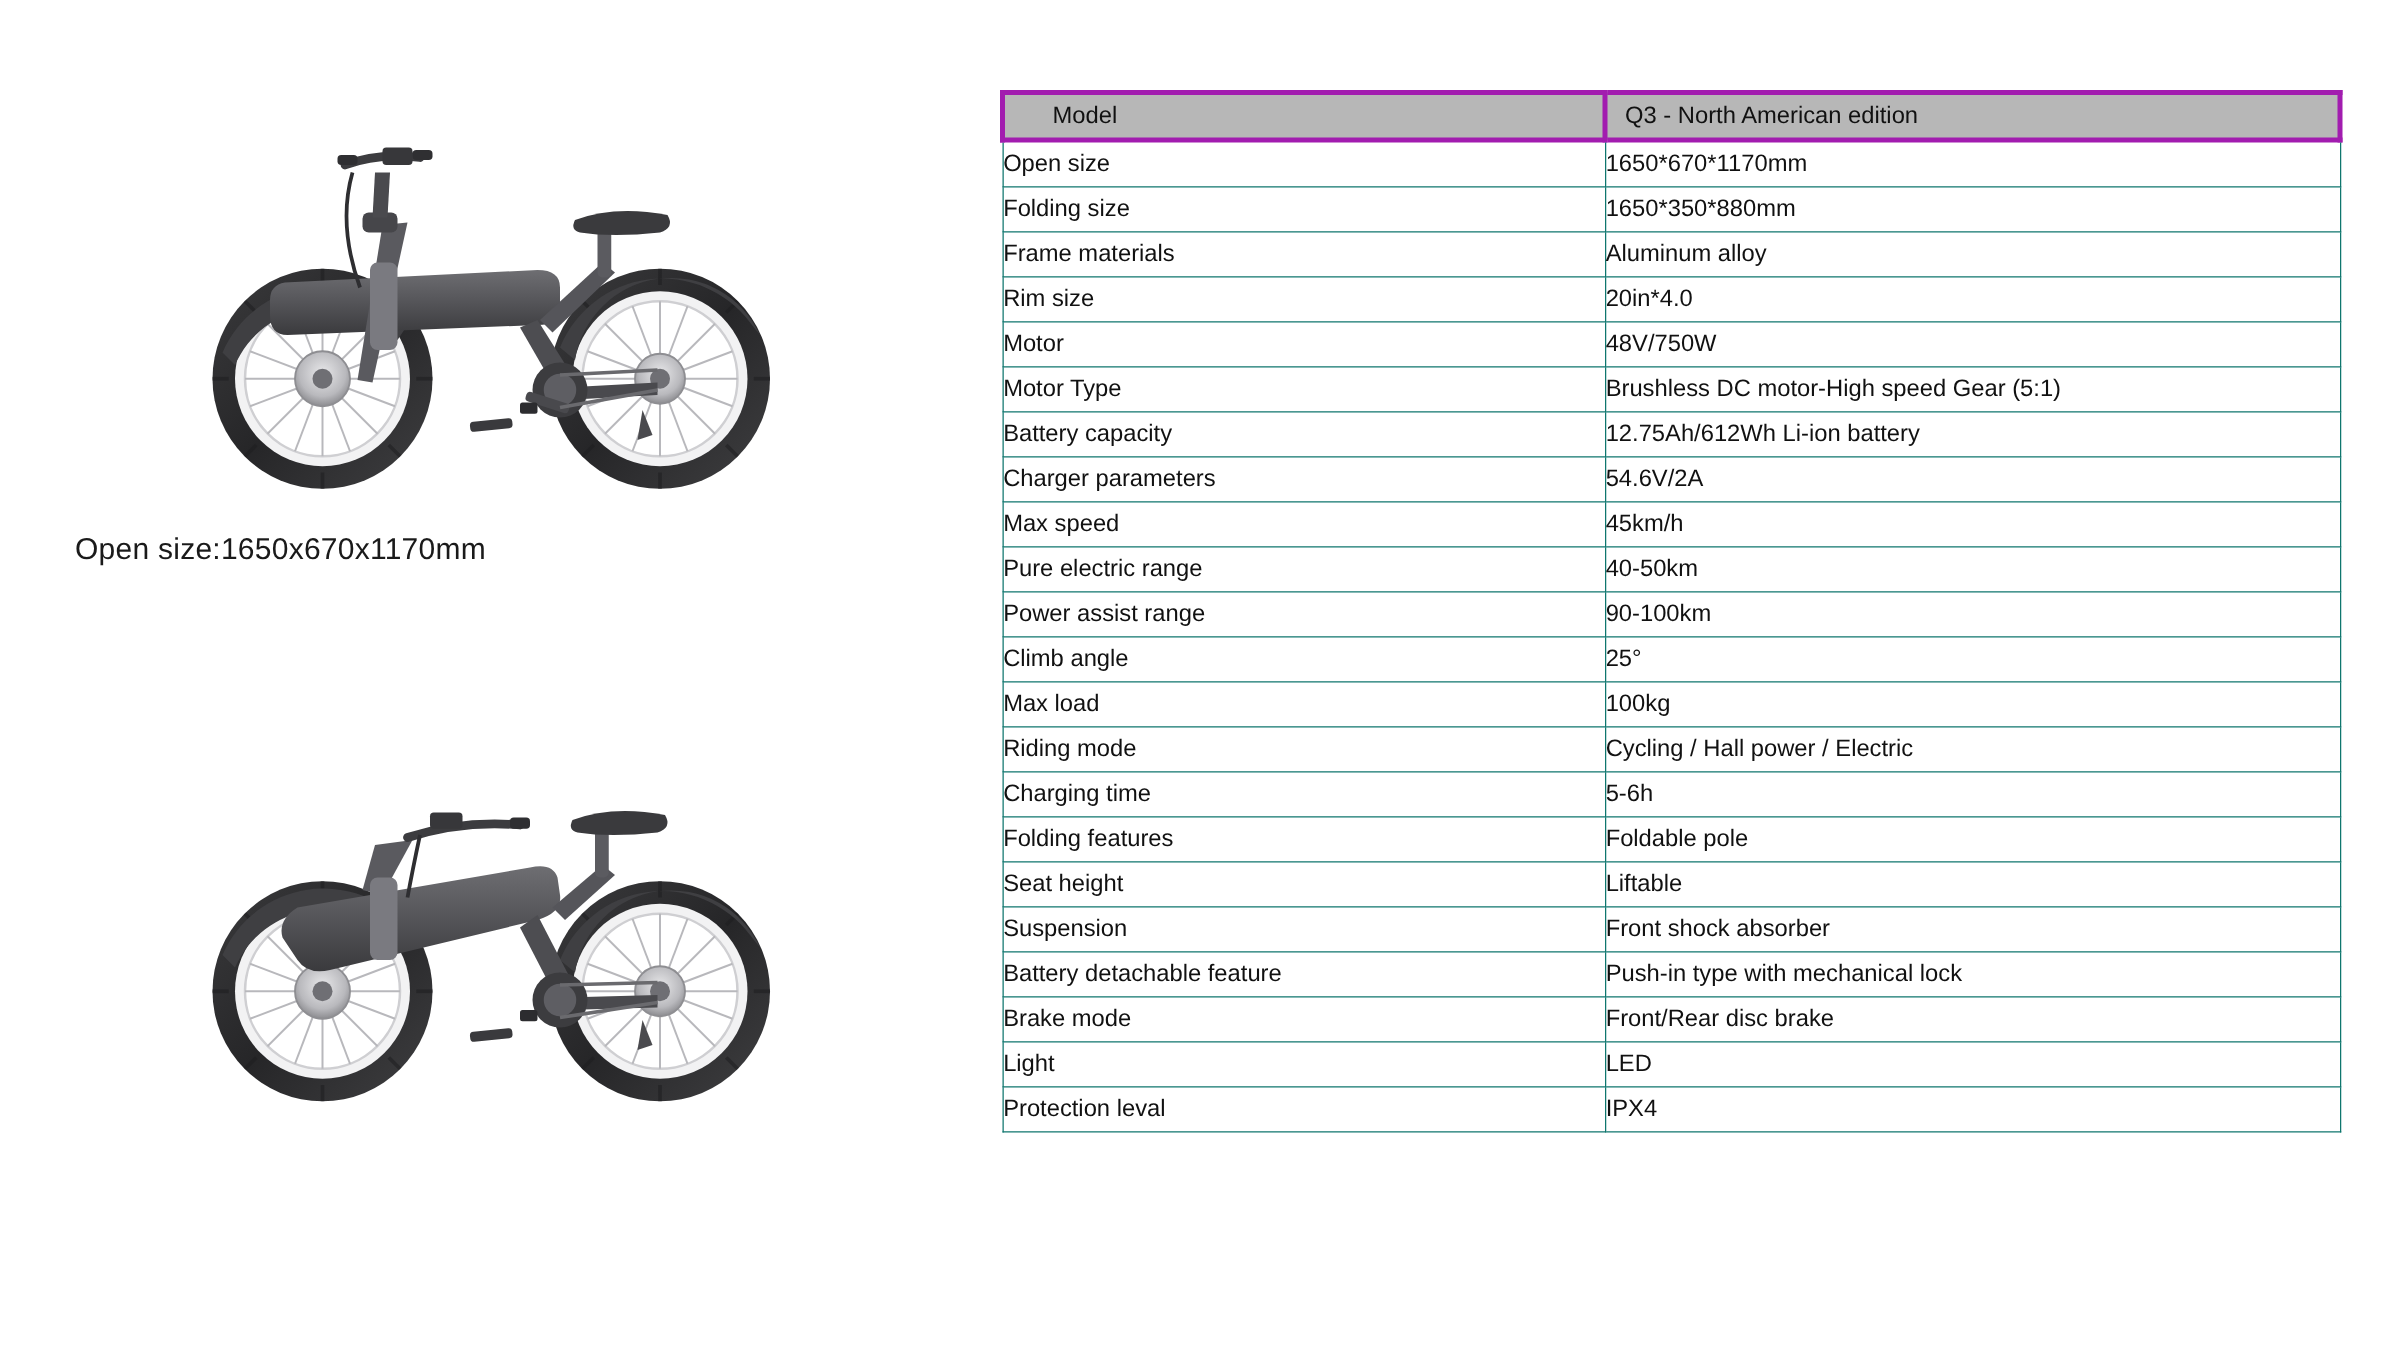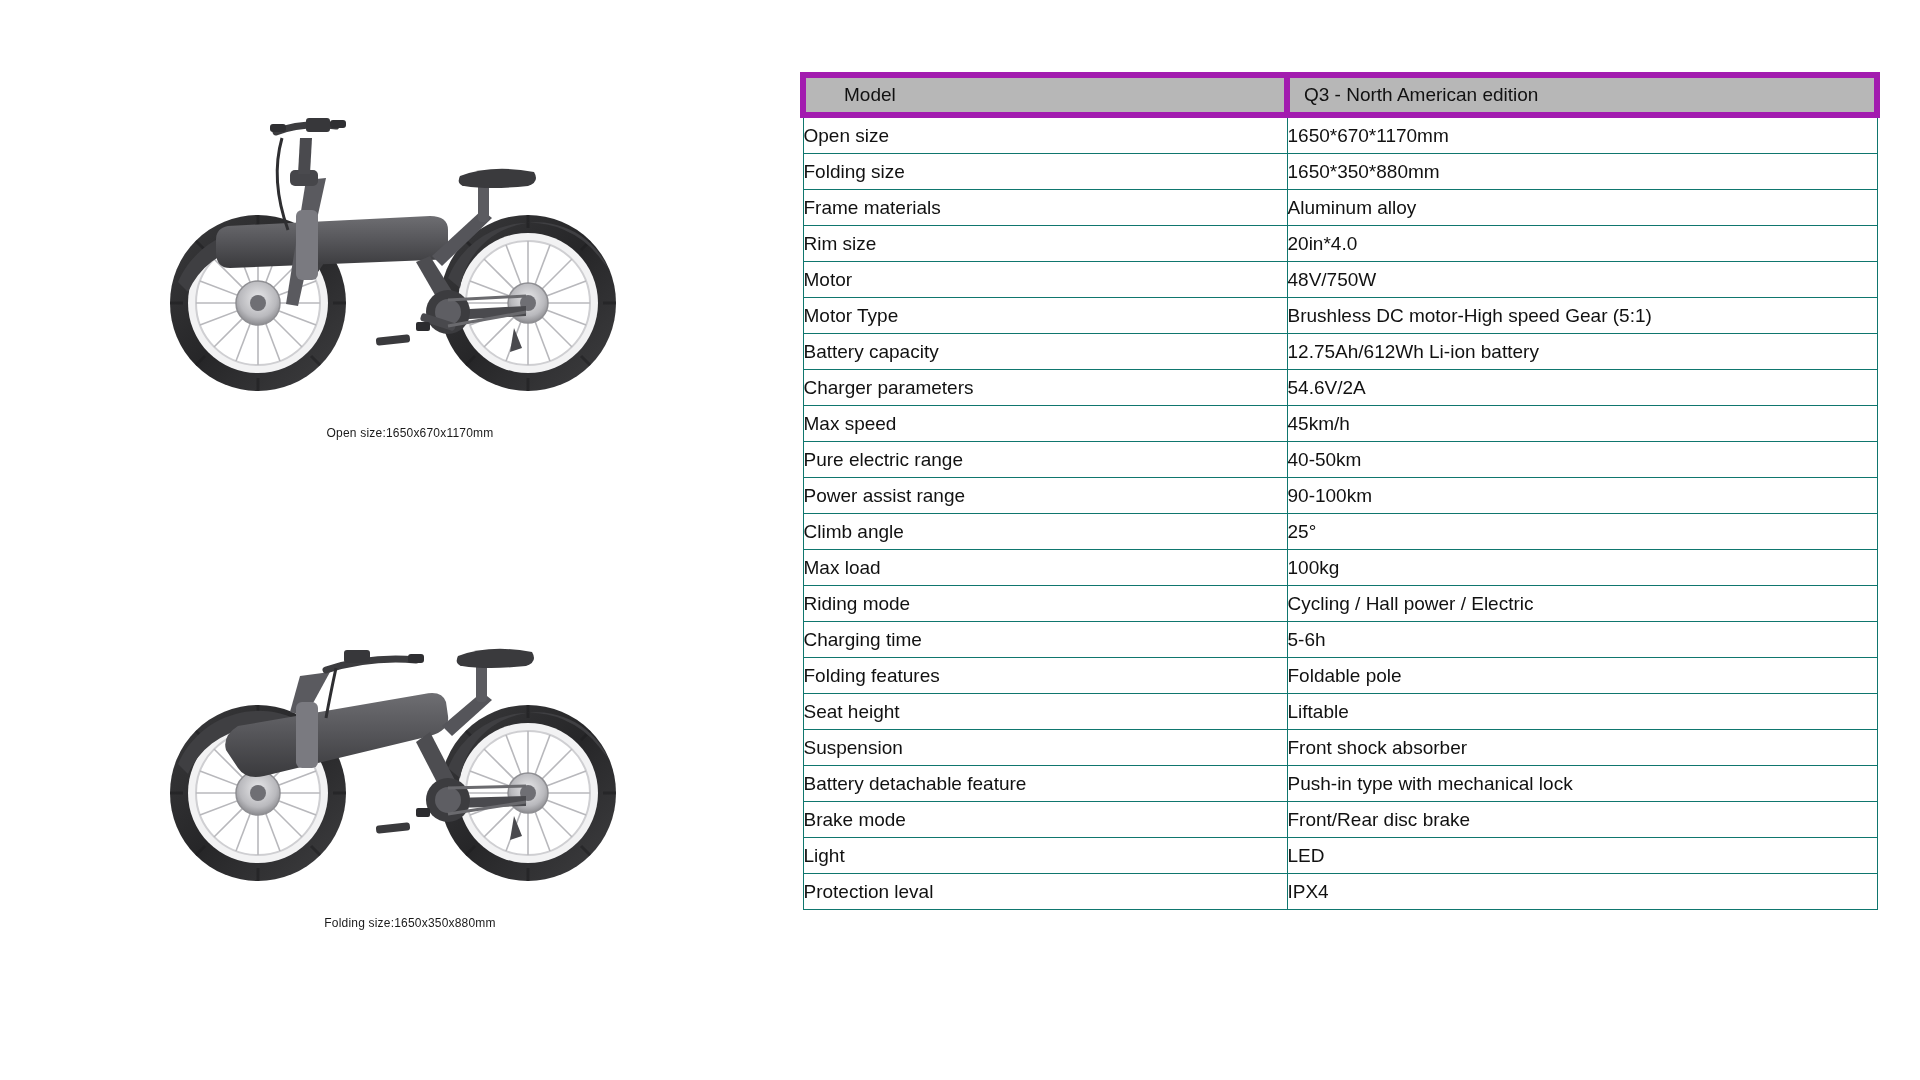--- a/index.html
+++ b/index.html
@@ -38,22 +38,21 @@
   .figure.second { margin-top: 60px; }
 
   .bike-stage {
     position: relative;
     width: 560px;
     height: 360px;
     margin: 0 auto;
   }
 
   .caption {
-    text-align: center;
-    font-size: 12px;
+    font-size: 24px;
     color: #1a1a1a;
     margin-top: 6px;
     letter-spacing: 0.2px;
   }
 
   
   .spec-wrap {
     position: absolute;
     left: 800px;
     top: 72px;
@@ -76,21 +75,21 @@
   td.k {
     width: 440px;
     padding-left: 38px;
   }
   td.v {
     width: 570px;
     padding-left: 14px;
   }
   tr.head td {
     background: #b7b7b7;
-    border: 6px solid #a21caf;
+    border: 4px solid #a21caf;
     height: 34px;
   }
   tr.head td.k { padding-left: 38px; }
   tr.head td.v { padding-left: 14px; }
 </style>
 </head>
 <body>
 
 <div class="page">
 
@@ -341,21 +340,20 @@
           <g>
             <circle cx="318" cy="250" r="22" fill="#3c3c3f"></circle>
             <circle cx="318" cy="250" r="13" fill="#5e5e63"></circle>
             <rect x="286" y="258" width="14" height="9" rx="2" fill="#2c2c2f"></rect>
           </g>
           <path d="M318 238 L396 236 M318 264 L396 252" stroke="#6a6a6e" stroke-width="3" fill="none"></path>
           <path d="M384 266 L392 286 L380 290 Z" fill="#4a4a4e"></path>
           <rect x="246" y="274" width="34" height="8" rx="3" fill="#3a3a3d" transform="rotate(-6 263 278)"></rect>
         </svg>
       </div>
-      <div class="caption">Folding size:1650x350x880mm</div>
     </div>
   </div>
 
   <div class="spec-wrap">
     <table class="spec">
       <tbody>
         <tr class="head">
           <td class="k">Model</td>
           <td class="v">Q3 - North American edition</td>
         </tr>

